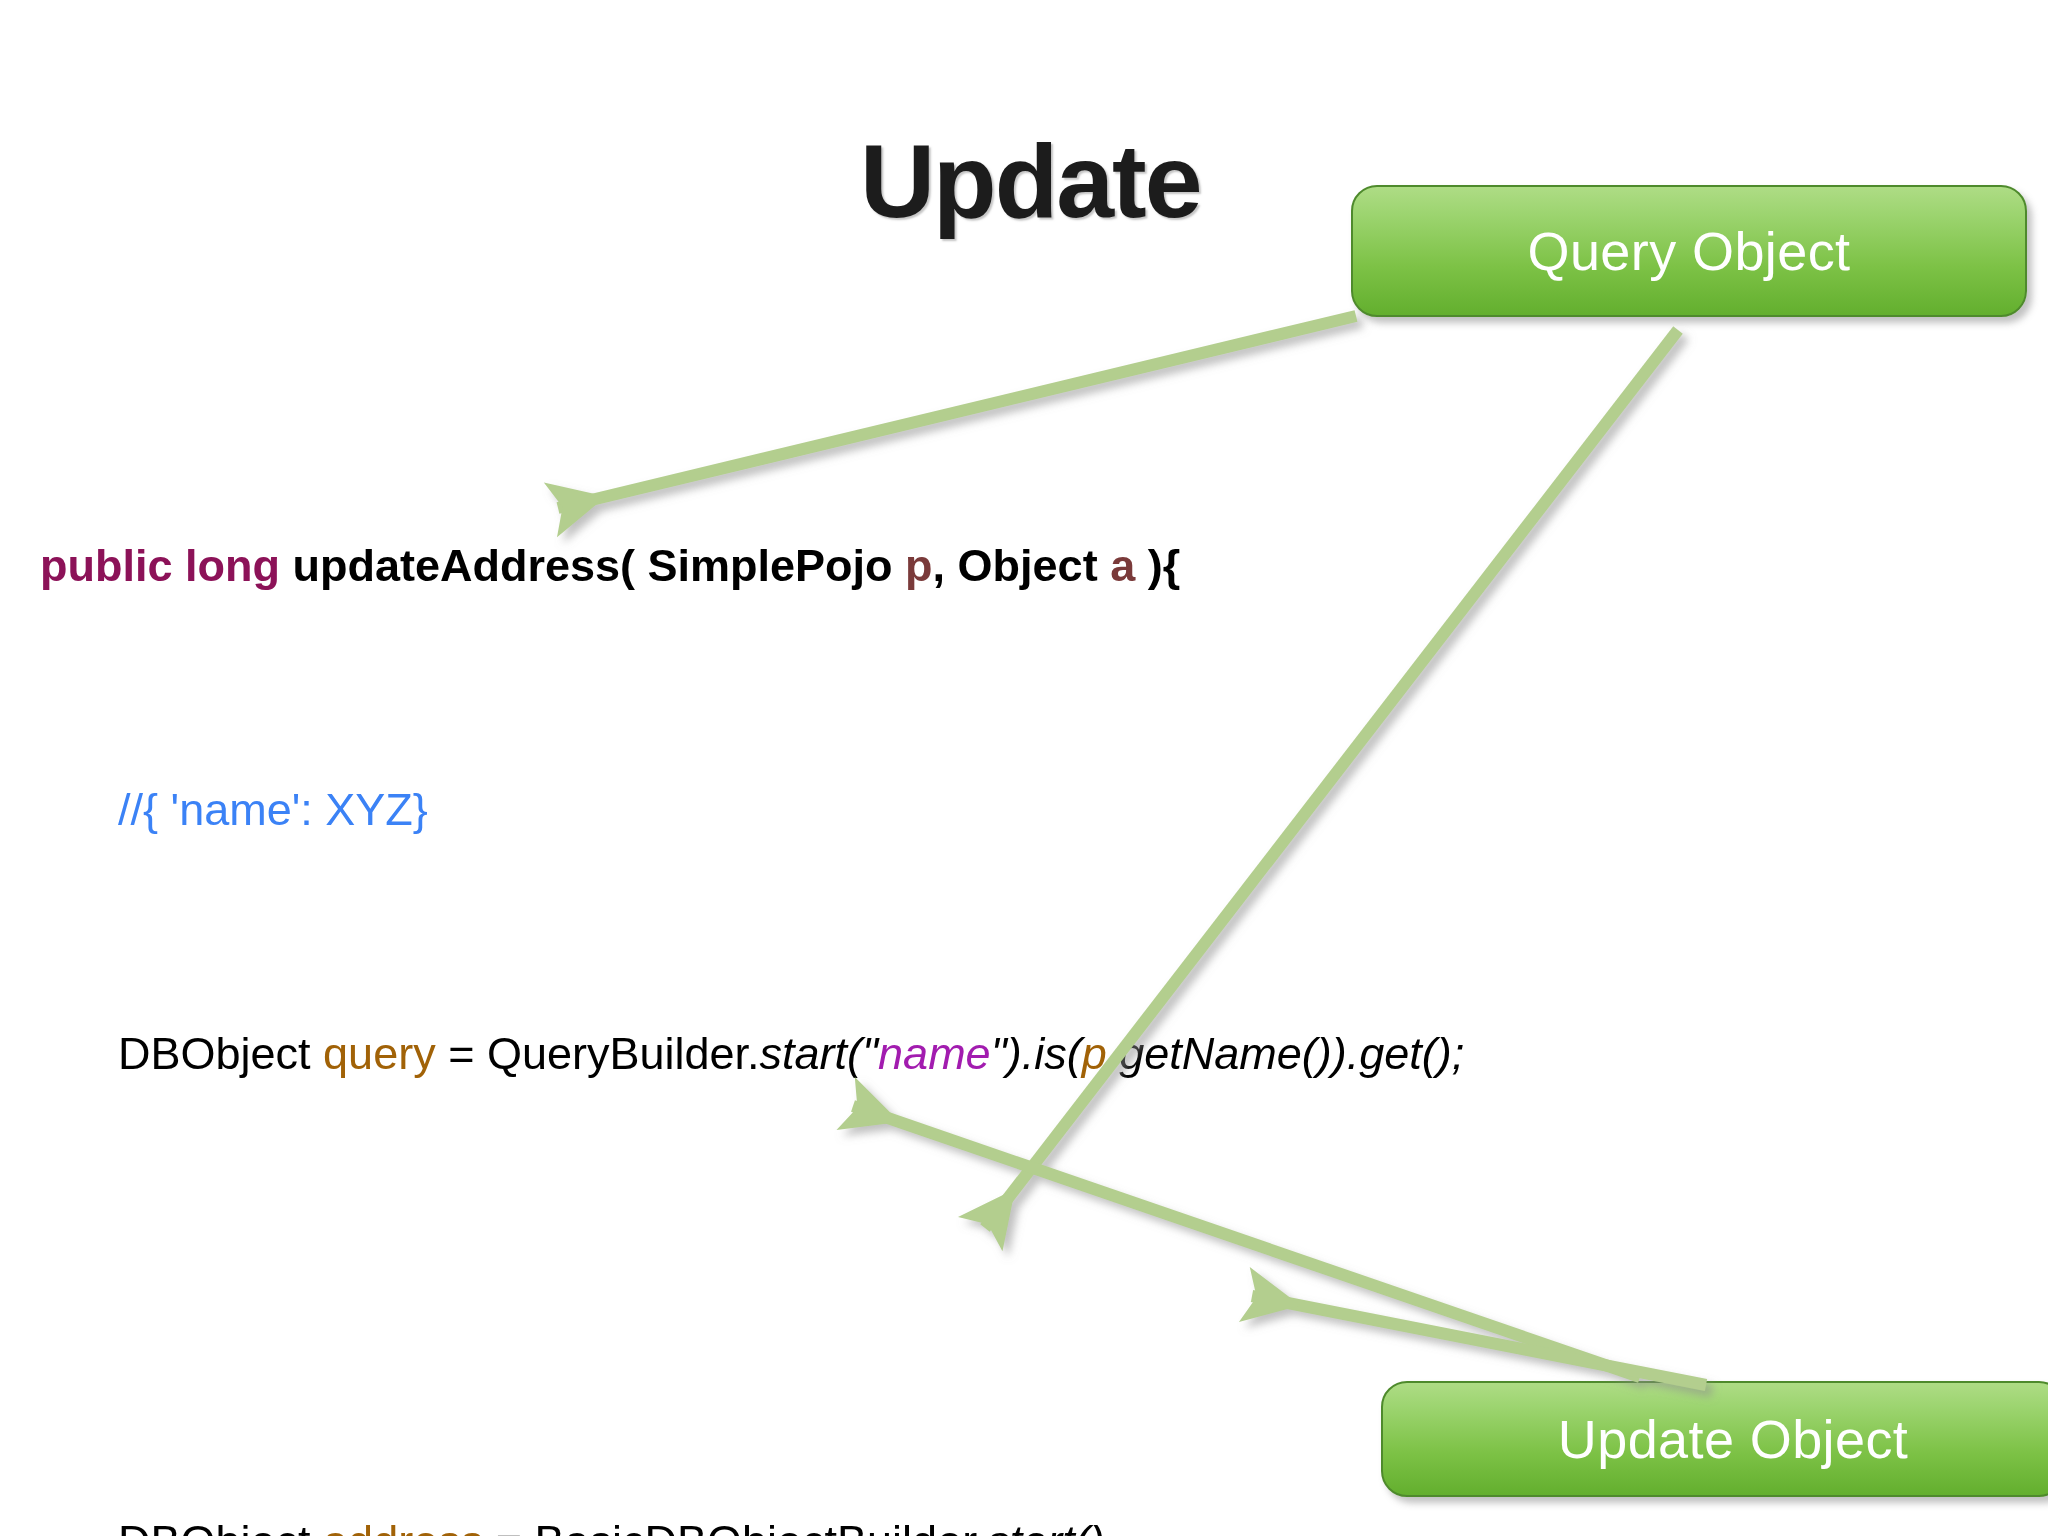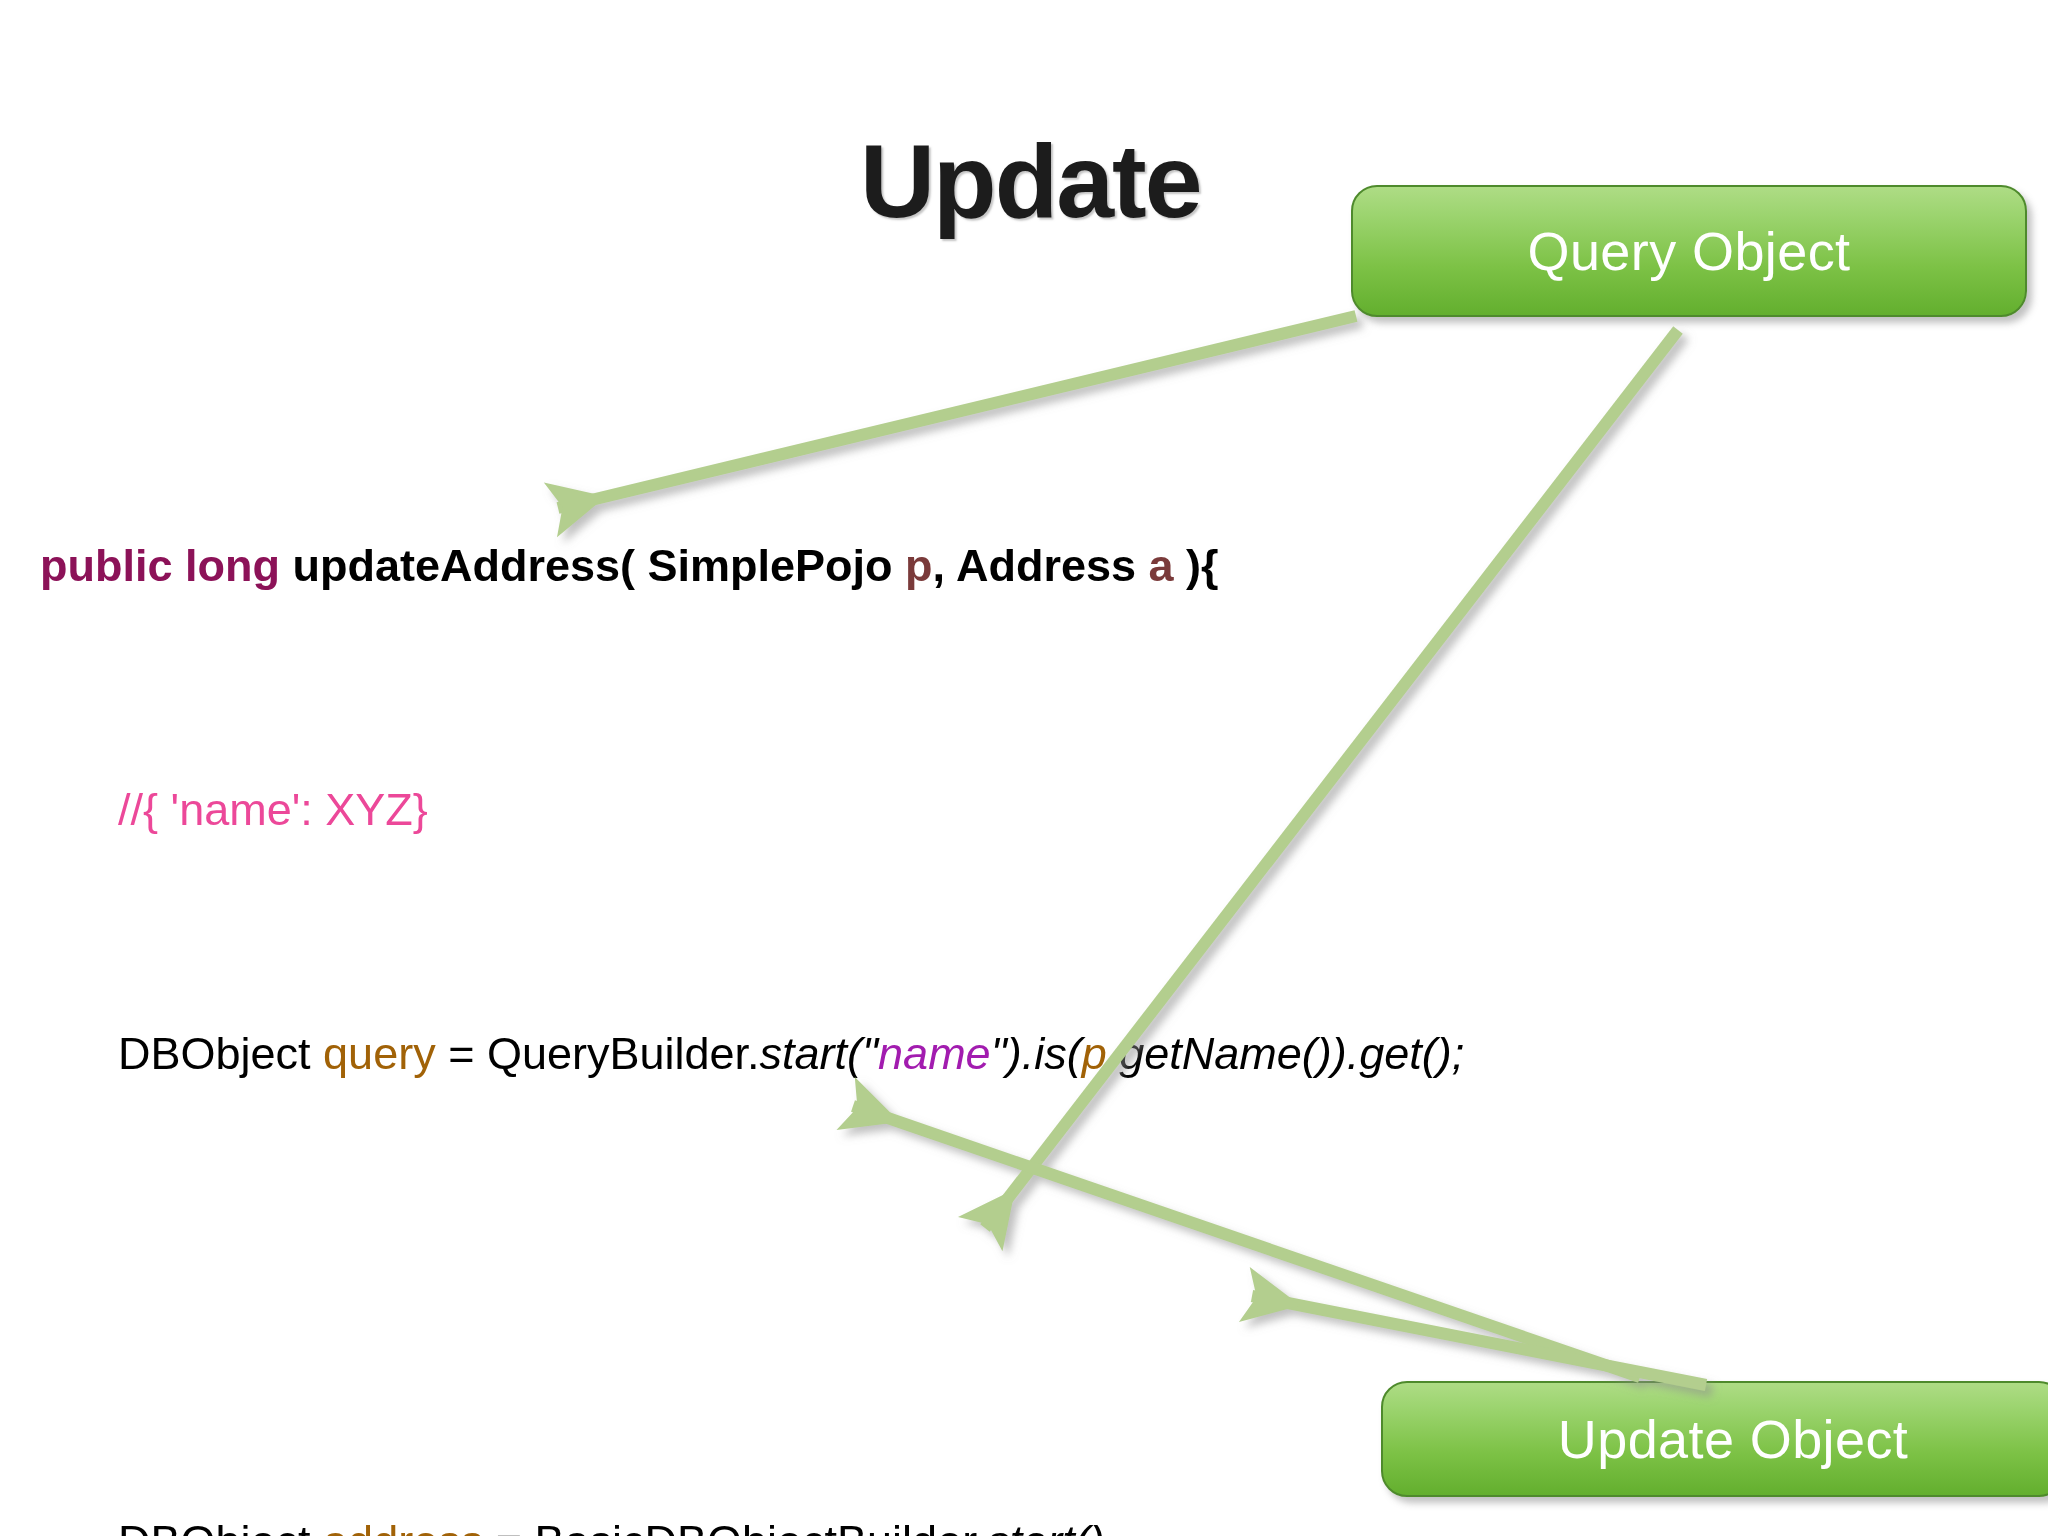--- a/index.html
+++ b/index.html
@@ -41,21 +41,21 @@
     line-height: 61px;
     color: #000000;
     white-space: pre;
   }
   .code-line { white-space: pre; min-height: 61px; }
 
   .kw      { color: #8C1258; font-weight: bold; text-align: center; }
   .blk-b   { color: #000000; font-weight: bold; margin-top: 18px; }
   .ident   { color: #a16207; }
   .param   { color: #7A3A3A; font-weight: bold; }
-  .cmt     { color: #ec4899; }
+  .cmt     { color: #3b82f6; }
   .str     { color: #a21caf; }
   .q       { color: #000000; }
   .it      { font-style: italic; }
 
   
   .callout {
     position: absolute;
     border-radius: 26px;
     border: 2px solid #4E8A2C;
     background: linear-gradient(to bottom, #AEDC85 0%, #9CD46F 22%, #7DC246 62%, #63AF2E 100%);
@@ -81,21 +81,21 @@
 </style>
 </head>
 <body>
 
 <div id="slide">
 
   <div id="slide-title">Update</div>
 
   <div id="code-block">
 
-    <div class="code-line" style="margin-left:0px;"><span class="kw">public long</span><span class="blk-b"> updateAddress( SimplePojo </span><span class="param">p</span><span class="blk-b">, Address </span><span class="param">a</span><span class="blk-b"> ){</span></div>
+    <div class="code-line" style="margin-left:0px;"><span class="kw">public long</span><span class="blk-b"> updateAddress( SimplePojo </span><span class="param">p</span><span class="blk-b">, Object </span><span class="param">a</span><span class="blk-b"> ){</span></div>
 
     <div class="code-line" style="margin-left:78px;"><span class="cmt">//{ 'name': XYZ}</span></div>
 
     <div class="code-line" style="margin-left:78px;"><span>DBObject </span><span class="ident">query</span><span> = QueryBuilder.</span><span class="it">start(</span><span class="it q">"</span><span class="it str">name</span><span class="it q">"</span><span class="it">).is(</span><span class="it ident">p</span><span class="it">.getName()).get();</span></div>
 
     <div class="code-line">&nbsp;</div>
 
     <div class="code-line" style="margin-left:78px;"><span>DBObject </span><span class="ident">address</span><span> = BasicDBObjectBuilder.</span><span class="it">start()</span></div>
 
     

